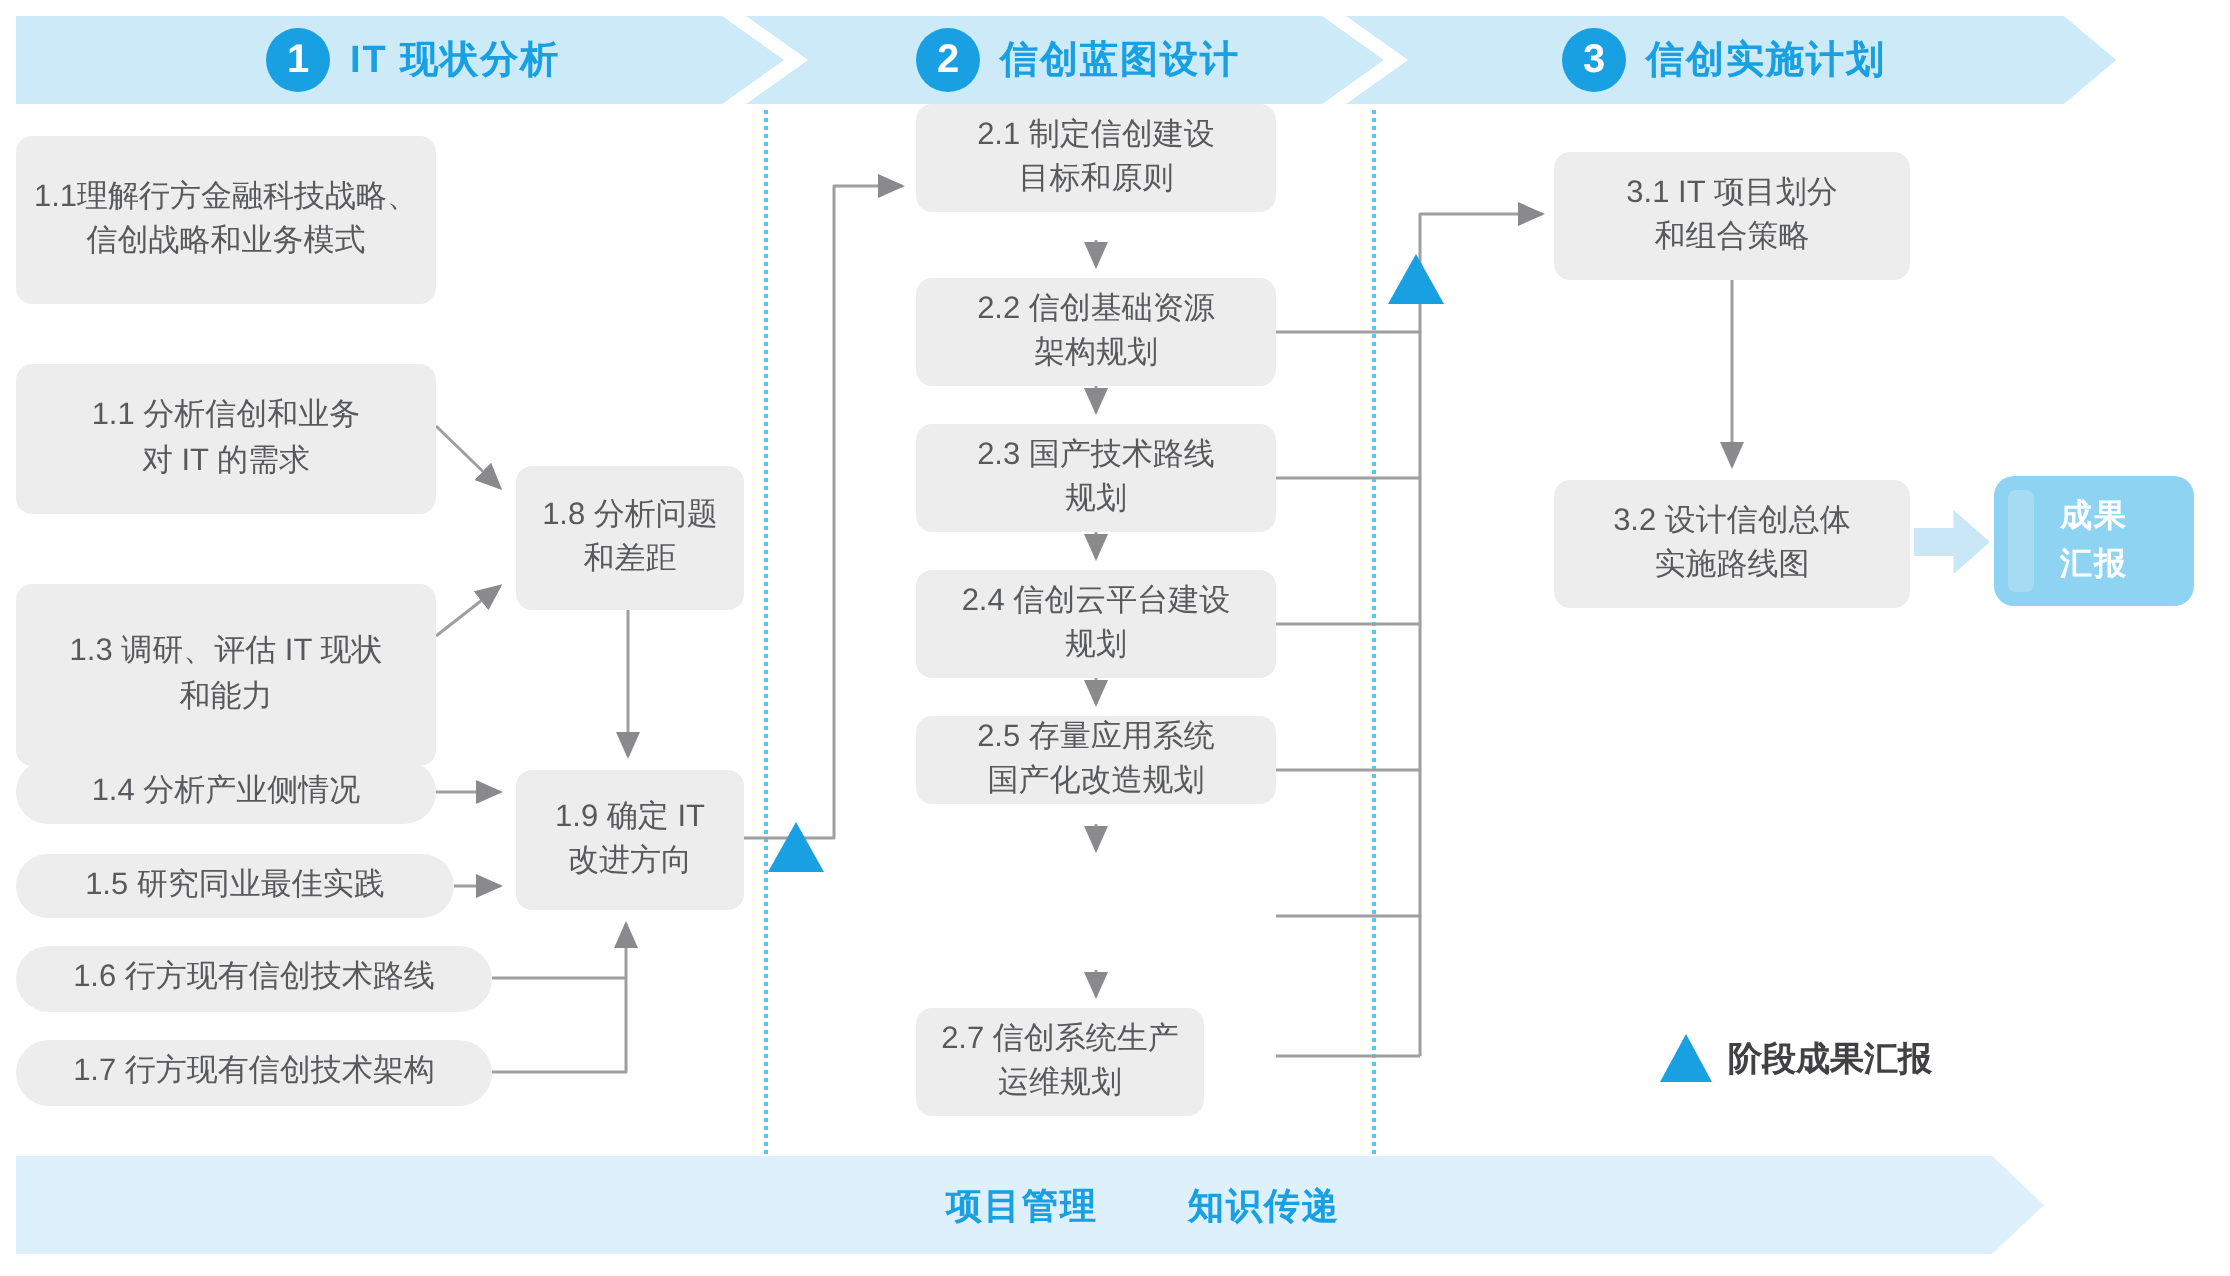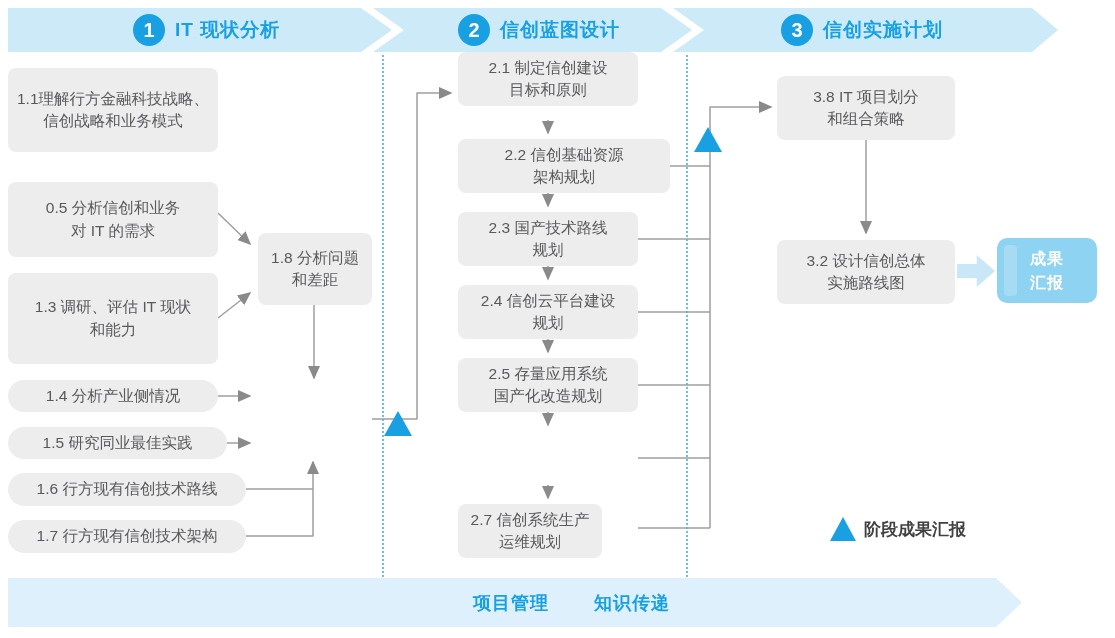--- a/index.html
+++ b/index.html
@@ -115,45 +115,47 @@
       <path d="M638 385 L710 385"></path>
       <path d="M638 458 L710 458"></path>
       <path d="M638 528 L710 528"></path>
       <path d="M710 528 L710 107 L771 107" marker-end="url(#arr)"></path>
       <path d="M866 140 L866 233" marker-end="url(#arr)"></path>
     </g>
   </svg>
 
   <div class="box" style="left:8px;top:68px;width:210px;height:84px">1.1理解行方金融科技战略、
 信创战略和业务模式</div>
-  <div class="box" style="left:8px;top:182px;width:210px;height:75px">0.5 分析信创和业务
+  <div class="box" style="left:8px;top:182px;width:210px;height:75px">1.1 分析信创和业务
 对 IT 的需求</div>
-  <div class="box" style="left:8px;top:273px;width:210px;height:91px">1.3 调研、评估 IT 现状
+  <div class="box" style="left:8px;top:292px;width:210px;height:91px">1.3 调研、评估 IT 现状
 和能力</div>
   <div class="box pill" style="left:8px;top:380px;width:210px;height:32px">1.4 分析产业侧情况</div>
   <div class="box pill" style="left:8px;top:427px;width:219px;height:32px">1.5 研究同业最佳实践</div>
   <div class="box pill" style="left:8px;top:473px;width:238px;height:33px">1.6 行方现有信创技术路线</div>
   <div class="box pill" style="left:8px;top:520px;width:238px;height:33px">1.7 行方现有信创技术架构</div>
   <div class="box" style="left:258px;top:233px;width:114px;height:72px">1.8 分析问题
 和差距</div>
+  <div class="box" style="left:258px;top:385px;width:114px;height:70px">1.9 确定 IT
+改进方向</div>
 
   <div class="box" style="left:458px;top:52px;width:180px;height:54px">2.1 制定信创建设
 目标和原则</div>
-  <div class="box" style="left:458px;top:139px;width:212px;height:54px">2.2 信创基础资源
+  <div class="box" style="left:458px;top:139px;width:180px;height:54px">2.2 信创基础资源
 架构规划</div>
   <div class="box" style="left:458px;top:212px;width:180px;height:54px">2.3 国产技术路线
 规划</div>
   <div class="box" style="left:458px;top:285px;width:180px;height:54px">2.4 信创云平台建设
 规划</div>
-  <div class="box" style="left:458px;top:358px;width:180px;height:54px">2.5 存量应用系统
+  <div class="box" style="left:458px;top:358px;width:180px;height:44px">2.5 存量应用系统
 国产化改造规划</div>
   <div class="box" style="left:458px;top:504px;width:144px;height:54px">2.7 信创系统生产
 运维规划</div>
 
-  <div class="box" style="left:777px;top:76px;width:178px;height:64px">3.8 IT 项目划分
+  <div class="box" style="left:777px;top:76px;width:178px;height:64px">3.1 IT 项目划分
 和组合策略</div>
   <div class="box" style="left:777px;top:240px;width:178px;height:64px">3.2 设计信创总体
 实施路线图</div>
 
   <div class="block-arrow"></div>
   <div class="outcome">成果
 汇报</div>
 
   <div class="tri" style="left:384px;top:411px"></div>
   <div class="tri" style="left:694px;top:127px"></div>

